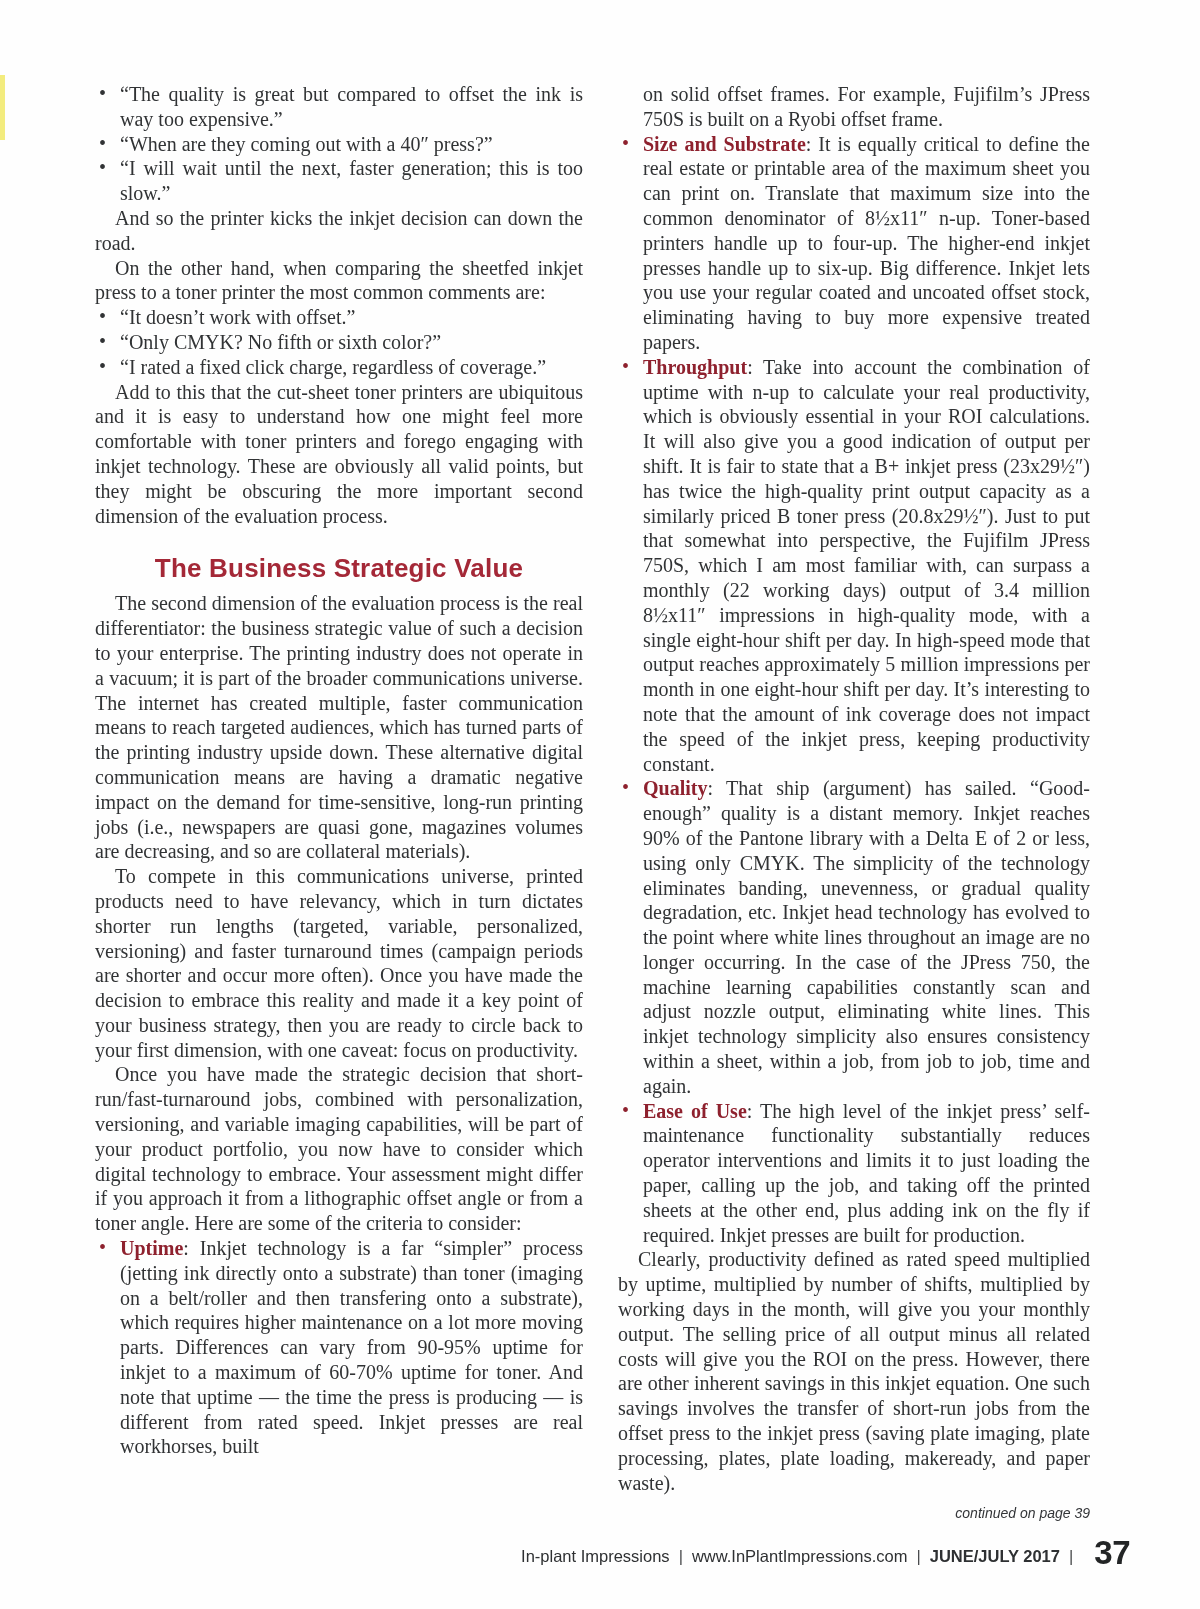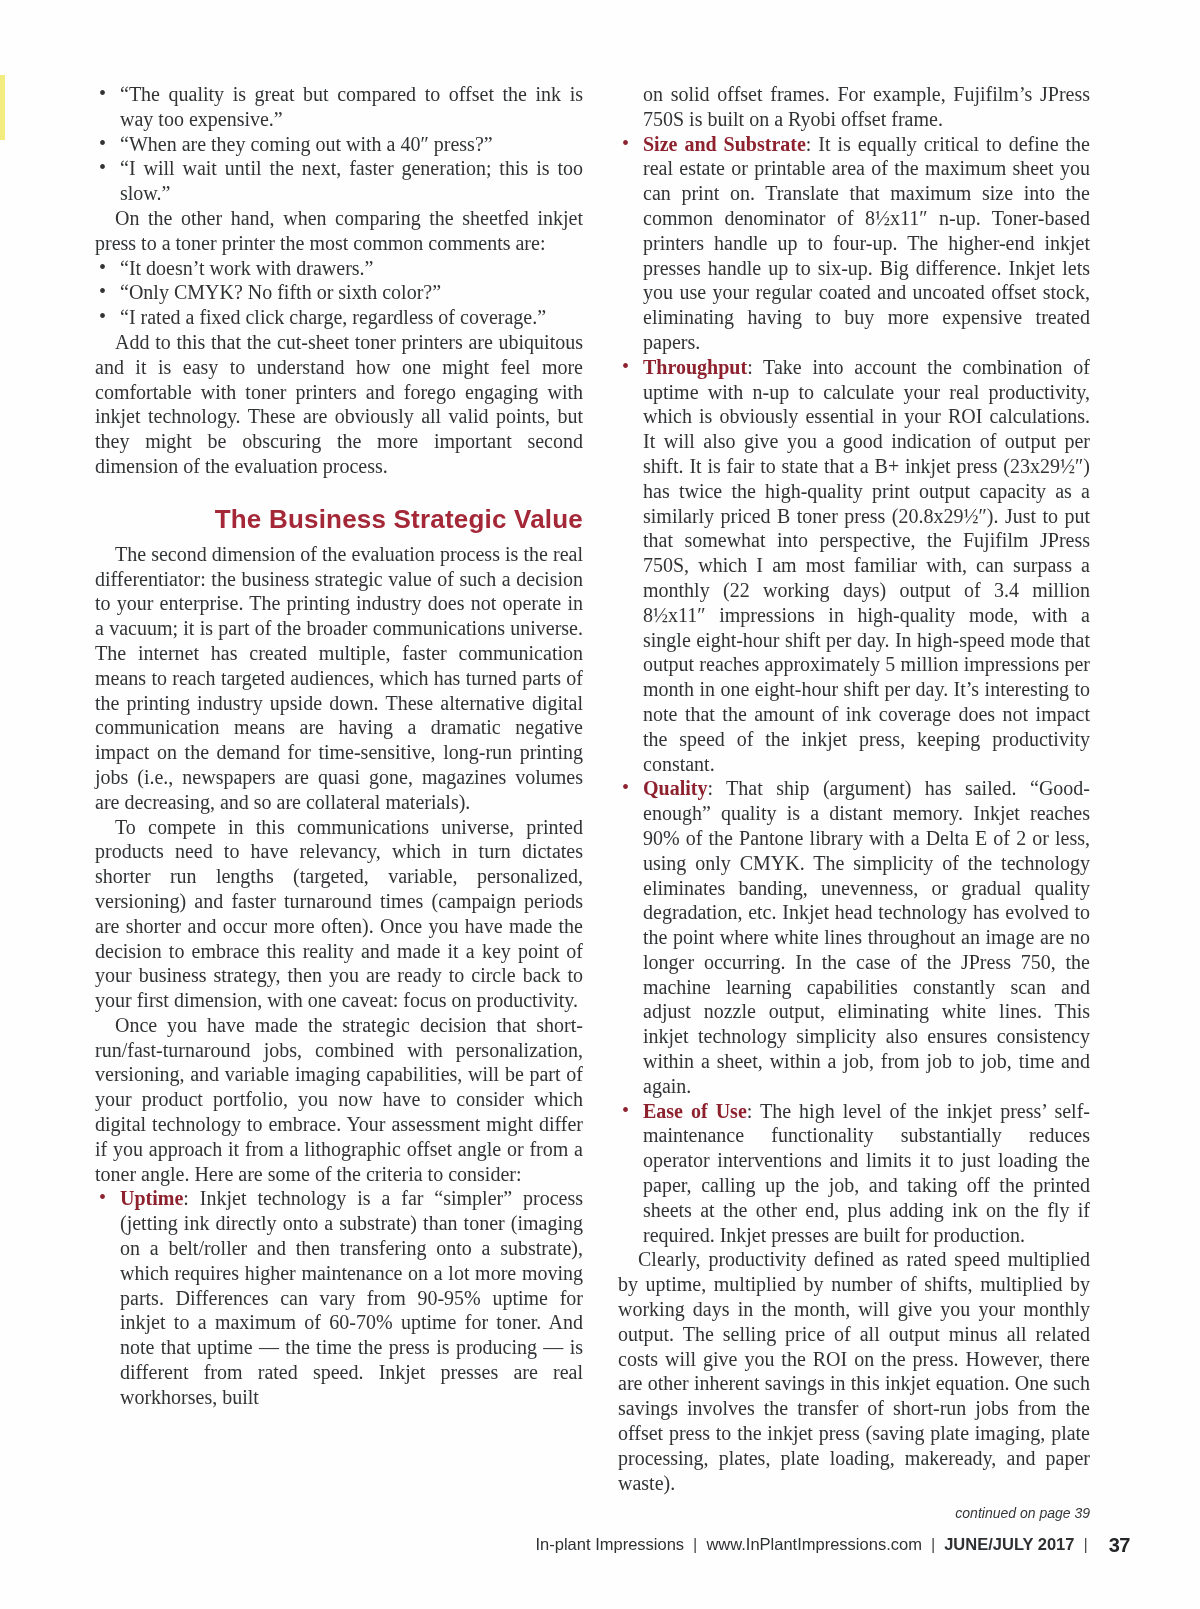--- a/index.html
+++ b/index.html
@@ -31,21 +31,21 @@
   .col-left{left:95px;width:488px;}
   .col-right{left:618px;width:472px;}
   p.para{margin:0;text-indent:20px;}
   h2.heading{
     font-family:"Liberation Sans", sans-serif;
     font-weight:700;
     color:var(--heading-red);
     font-size:26px;line-height:30px;
     letter-spacing:.2px;
     margin:25px 0 8px 0;
-    text-align:right;
+    text-align:center;
   }
   .bullet{position:relative;padding-left:25px;margin:0;}
   .bullet .dot{position:absolute;left:4px;top:-1px;}
   .bullet.crit .dot{color:var(--lead-red);}
   .lead{font-weight:bold;color:var(--lead-red);}
   .continued{
     text-align:right;
     font-family:"Liberation Sans", sans-serif;
     font-style:italic;
     font-size:14px;
@@ -56,36 +56,37 @@
     position:absolute;left:0;right:70px;top:1534px;
     text-align:right;
     font-family:"Liberation Sans", sans-serif;
     font-size:16.5px;
     color:#2e3032;
     white-space:nowrap;
   }
   footer .sep{margin:0 9px;color:#4a4c4e;font-weight:300;}
   footer .issue{font-weight:bold;}
   footer .pagenum{
-    font-weight:bold;font-size:20px;margin-left:12px;
+    font-weight:bold;font-size:33px;margin-left:12px;
     color:#232526;vertical-align:-2px;letter-spacing:-.5px;
   }
 </style>
 </head>
 <body>
 
 <div class="page">
   <div class="stripe"></div>
 
   <section class="col col-left">
       <div class="bullet"><span class="dot">•</span><span class="txt">“The quality is great but compared to offset the ink is way too expensive.”</span></div>
       <div class="bullet"><span class="dot">•</span><span class="txt">“When are they coming out with a 40″ press?”</span></div>
       <div class="bullet"><span class="dot">•</span><span class="txt">“I will wait until the next, faster generation; this is too slow.”</span></div>
+      <p class="para">And so the printer kicks the inkjet decision can down the road.</p>
       <p class="para">On the other hand, when comparing the sheetfed inkjet press to a toner printer the most common comments are:</p>
-      <div class="bullet"><span class="dot">•</span><span class="txt">“It doesn’t work with drawers.”</span></div>
+      <div class="bullet"><span class="dot">•</span><span class="txt">“It doesn’t work with offset.”</span></div>
       <div class="bullet"><span class="dot">•</span><span class="txt">“Only CMYK? No fifth or sixth color?”</span></div>
       <div class="bullet"><span class="dot">•</span><span class="txt">“I rated a fixed click charge, regardless of coverage.”</span></div>
       <p class="para">Add to this that the cut-sheet toner printers are ubiquitous and it is easy to understand how one might feel more comfortable with toner printers and forego engaging with inkjet technology. These are obviously all valid points, but they might be obscuring the more important second dimension of the evaluation process.</p>
       <h2 class="heading">The Business Strategic Value</h2>
       <p class="para">The second dimension of the evaluation process is the real differentiator: the business strategic value of such a decision to your enterprise. The printing industry does not operate in a vacuum; it is part of the broader communications universe. The internet has created multiple, faster communication means to reach targeted audiences, which has turned parts of the printing industry upside down. These alternative digital communication means are having a dramatic negative impact on the demand for time-sensitive, long-run printing jobs (i.e., newspapers are quasi gone, magazines volumes are decreasing, and so are collateral materials).</p>
       <p class="para">To compete in this communications universe, printed products need to have relevancy, which in turn dictates shorter run lengths (targeted, variable, personalized, versioning) and faster turnaround times (campaign periods are shorter and occur more often). Once you have made the decision to embrace this reality and made it a key point of your business strategy, then you are ready to circle back to your first dimension, with one caveat: focus on productivity.</p>
       <p class="para">Once you have made the strategic decision that short-run/fast-turnaround jobs, combined with personalization, versioning, and variable imaging capabilities, will be part of your product portfolio, you now have to consider which digital technology to embrace. Your assessment might differ if you approach it from a lithographic offset angle or from a toner angle. Here are some of the criteria to consider:</p>
       <div class="bullet crit"><span class="dot">•</span><span class="txt"><b class="lead">Uptime</b>: Inkjet technology is a far “simpler” process (jetting ink directly onto a substrate) than toner (imaging on a belt/roller and then transfering onto a substrate), which requires higher maintenance on a lot more moving parts. Differences can vary from 90-95% uptime for inkjet to a maximum of 60-70% uptime for toner. And note that uptime — the time the press is producing — is different from rated speed. Inkjet presses are real workhorses, built</span></div>
     </section>
   <section class="col col-right">

